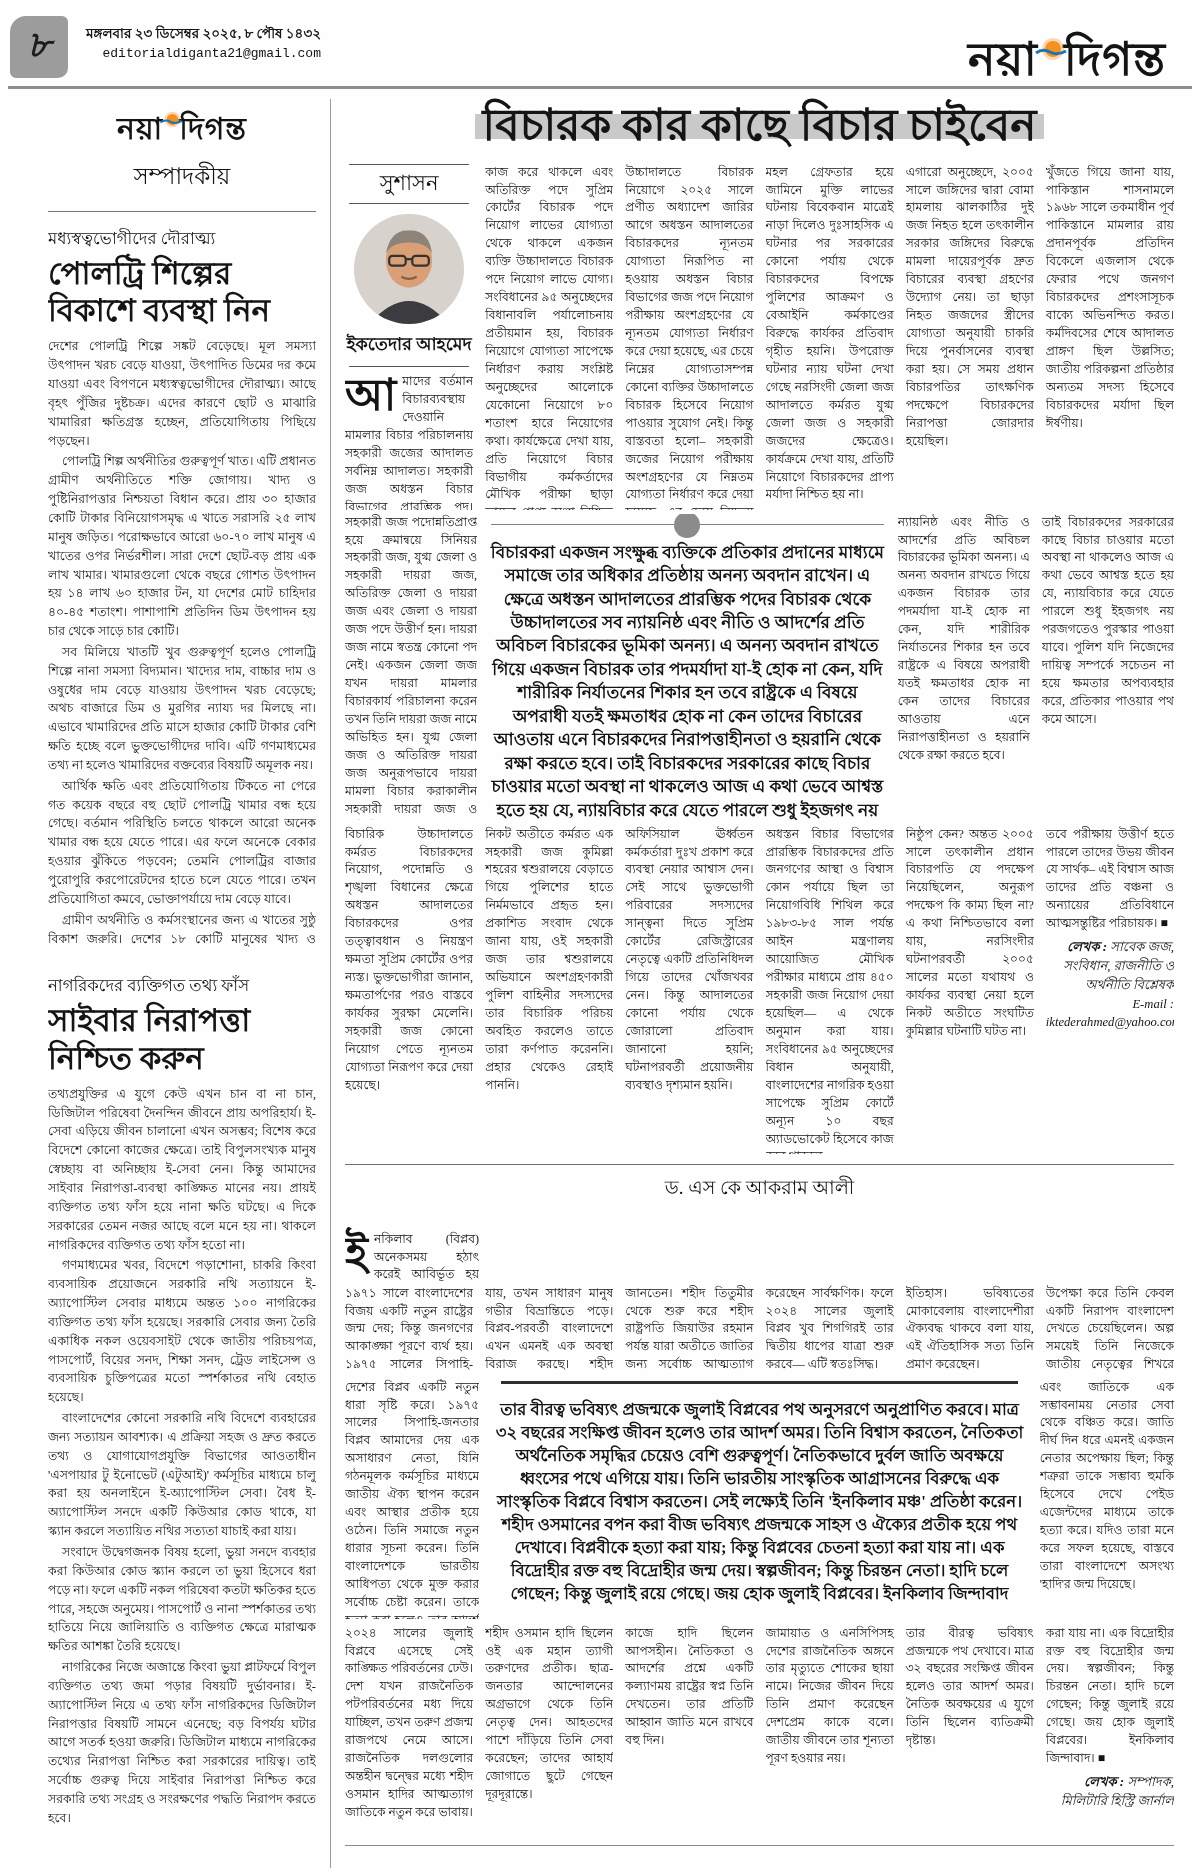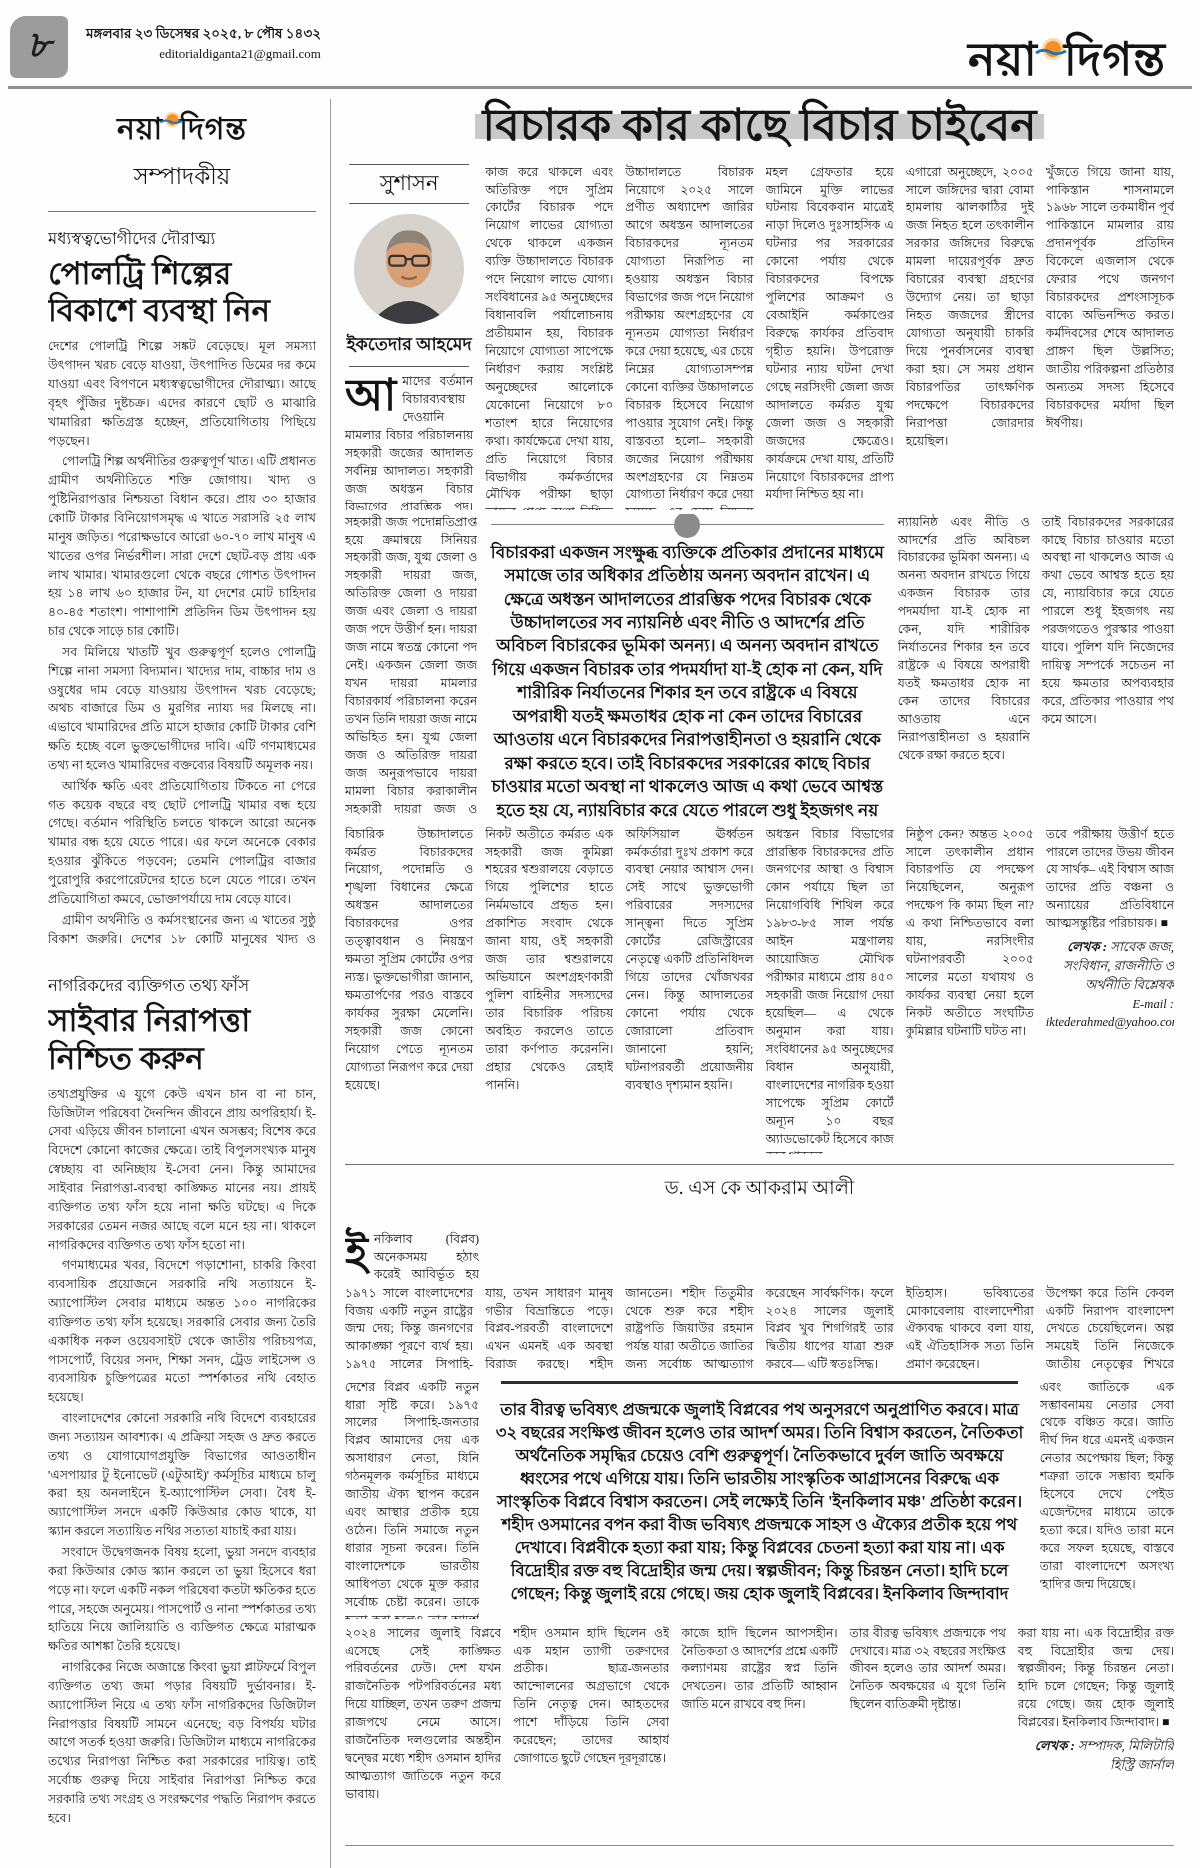--- a/index.html
+++ b/index.html
@@ -5,21 +5,21 @@
   html,body{margin:0;padding:0;background:#e9e9e9;}
   .page{width:1200px;height:1868px;background:#fefefe;color:#141414;
         font-family:"Liberation Serif","DejaVu Sans",serif;position:relative;overflow:hidden;margin:0 auto;}
   
   .page-header{display:flex;align-items:flex-start;padding:16px 34px 6px 10px;height:64px;}
   .page-num{width:58px;height:62px;background:#9c9c9c;border-radius:16px 6px 10px 6px;
             display:flex;align-items:center;justify-content:center;
             font-size:36px;font-weight:bold;font-style:italic;color:#1d1d1d;}
   .date-block{margin-left:18px;padding-top:8px;line-height:1.5;text-align:right;}
   .date-line{font-size:13.5px;font-weight:bold;}
-  .email-line{font-size:13px;font-family:Liberation Serif, serif;}
+  .email-line{font-size:13px;font-family:Liberation Mono, monospace;}
   .logo{margin-left:auto;position:relative;white-space:nowrap;font-weight:bold;letter-spacing:1px;}
   .logo.big{font-size:46px;padding-top:8px;}
   .logo .sun{display:inline-block;vertical-align:middle;transform:translateY(-14px);margin:0 -4px;}
   .header-rule{height:0;border-top:3px solid #8f8f8f;margin:0 8px;}
   
   .content{display:flex;padding:10px 26px 8px 48px;height:1772px;overflow:hidden;}
   
   .editorial{width:268px;flex:0 0 268px;padding-right:14px;display:flex;flex-direction:column;overflow:hidden;}
   .ed-mast{text-align:center;padding:6px 0 6px;}
   .ed-mast .logo{font-size:30px;}
@@ -216,20 +216,21 @@
           <div class="qrule2"></div>
           <div class="qtext">তার বীরত্ব ভবিষ্যৎ প্রজন্মকে জুলাই বিপ্লবের পথ অনুসরণে অনুপ্রাণিত করবে। মাত্র ৩২ বছরের সংক্ষিপ্ত জীবন হলেও তার আদর্শ অমর। তিনি বিশ্বাস করতেন, নৈতিকতা অর্থনৈতিক সমৃদ্ধির চেয়েও বেশি গুরুত্বপূর্ণ। নৈতিকভাবে দুর্বল জাতি অবক্ষয়ে ধ্বংসের পথে এগিয়ে যায়। তিনি ভারতীয় সাংস্কৃতিক আগ্রাসনের বিরুদ্ধে এক সাংস্কৃতিক বিপ্লবে বিশ্বাস করতেন। সেই লক্ষ্যেই তিনি 'ইনকিলাব মঞ্চ' প্রতিষ্ঠা করেন। শহীদ ওসমানের বপন করা বীজ ভবিষ্যৎ প্রজন্মকে সাহস ও ঐক্যের প্রতীক হয়ে পথ দেখাবে। বিপ্লবীকে হত্যা করা যায়; কিন্তু বিপ্লবের চেতনা হত্যা করা যায় না। এক বিদ্রোহীর রক্ত বহু বিদ্রোহীর জন্ম দেয়। স্বল্পজীবন; কিন্তু চিরন্তন নেতা। হাদি চলে গেছেন; কিন্তু জুলাই রয়ে গেছে। জয় হোক জুলাই বিপ্লবের। ইনকিলাব জিন্দাবাদ</div>
         </div>
         <div class="col">এবং জাতিকে এক সম্ভাবনাময় নেতার সেবা থেকে বঞ্চিত করে। জাতি দীর্ঘ দিন ধরে এমনই একজন নেতার অপেক্ষায় ছিল; কিন্তু শত্রুরা তাকে সম্ভাব্য হুমকি হিসেবে দেখে পেইড এজেন্টদের মাধ্যমে তাকে হত্যা করে। যদিও তারা মনে করে সফল হয়েছে, বাস্তবে তারা বাংলাদেশে অসংখ্য 'হাদি'র জন্ম দিয়েছে।</div>
       </div>
 
       <div class="band a2b4">
         <div class="col">২০২৪ সালের জুলাই বিপ্লবে এসেছে সেই কাঙ্ক্ষিত পরিবর্তনের ঢেউ। দেশ যখন রাজনৈতিক পটপরিবর্তনের মধ্য দিয়ে যাচ্ছিল, তখন তরুণ প্রজন্ম রাজপথে নেমে আসে। রাজনৈতিক দলগুলোর অন্তহীন দ্বন্দ্বের মধ্যে শহীদ ওসমান হাদির আত্মত্যাগ জাতিকে নতুন করে ভাবায়।</div>
         <div class="col">শহীদ ওসমান হাদি ছিলেন ওই এক মহান ত্যাগী তরুণদের প্রতীক। ছাত্র-জনতার আন্দোলনের অগ্রভাগে থেকে তিনি নেতৃত্ব দেন। আহতদের পাশে দাঁড়িয়ে তিনি সেবা করেছেন; তাদের আহার্য জোগাতে ছুটে গেছেন দূরদূরান্তে।</div>
         <div class="col">কাজে হাদি ছিলেন আপসহীন। নৈতিকতা ও আদর্শের প্রশ্নে একটি কল্যাণময় রাষ্ট্রের স্বপ্ন তিনি দেখতেন। তার প্রতিটি আহ্বান জাতি মনে রাখবে বহু দিন।</div>
+        <div class="col">জামায়াত ও এনসিপিসহ দেশের রাজনৈতিক অঙ্গনে তার মৃত্যুতে শোকের ছায়া নামে। নিজের জীবন দিয়ে তিনি প্রমাণ করেছেন দেশপ্রেম কাকে বলে। জাতীয় জীবনে তার শূন্যতা পূরণ হওয়ার নয়।</div>
         <div class="col">তার বীরত্ব ভবিষ্যৎ প্রজন্মকে পথ দেখাবে। মাত্র ৩২ বছরের সংক্ষিপ্ত জীবন হলেও তার আদর্শ অমর। নৈতিক অবক্ষয়ের এ যুগে তিনি ছিলেন ব্যতিক্রমী দৃষ্টান্ত।</div>
         <div class="col">
           <span>করা যায় না। এক বিদ্রোহীর রক্ত বহু বিদ্রোহীর জন্ম দেয়। স্বল্পজীবন; কিন্তু চিরন্তন নেতা। হাদি চলে গেছেন; কিন্তু জুলাই রয়ে গেছে। জয় হোক জুলাই বিপ্লবের। ইনকিলাব জিন্দাবাদ। ■</span>
           <div class="credit"><span>লেখক :</span> <span class="role">সম্পাদক, মিলিটারি হিস্ট্রি জার্নাল</span></div>
         </div>
       </div>
 
       <div class="bottom-rule"></div>
     </div>
   </div>

